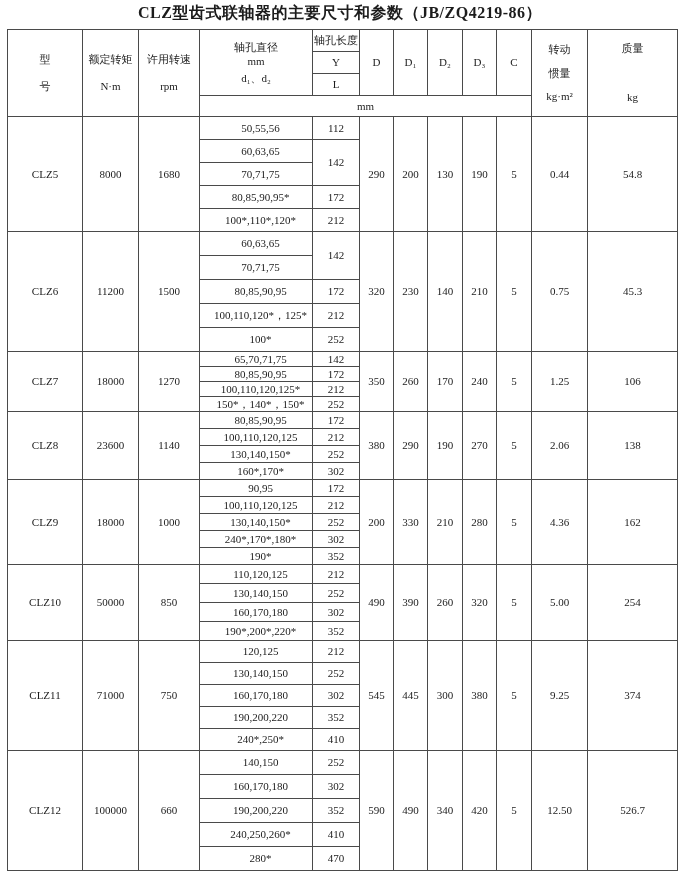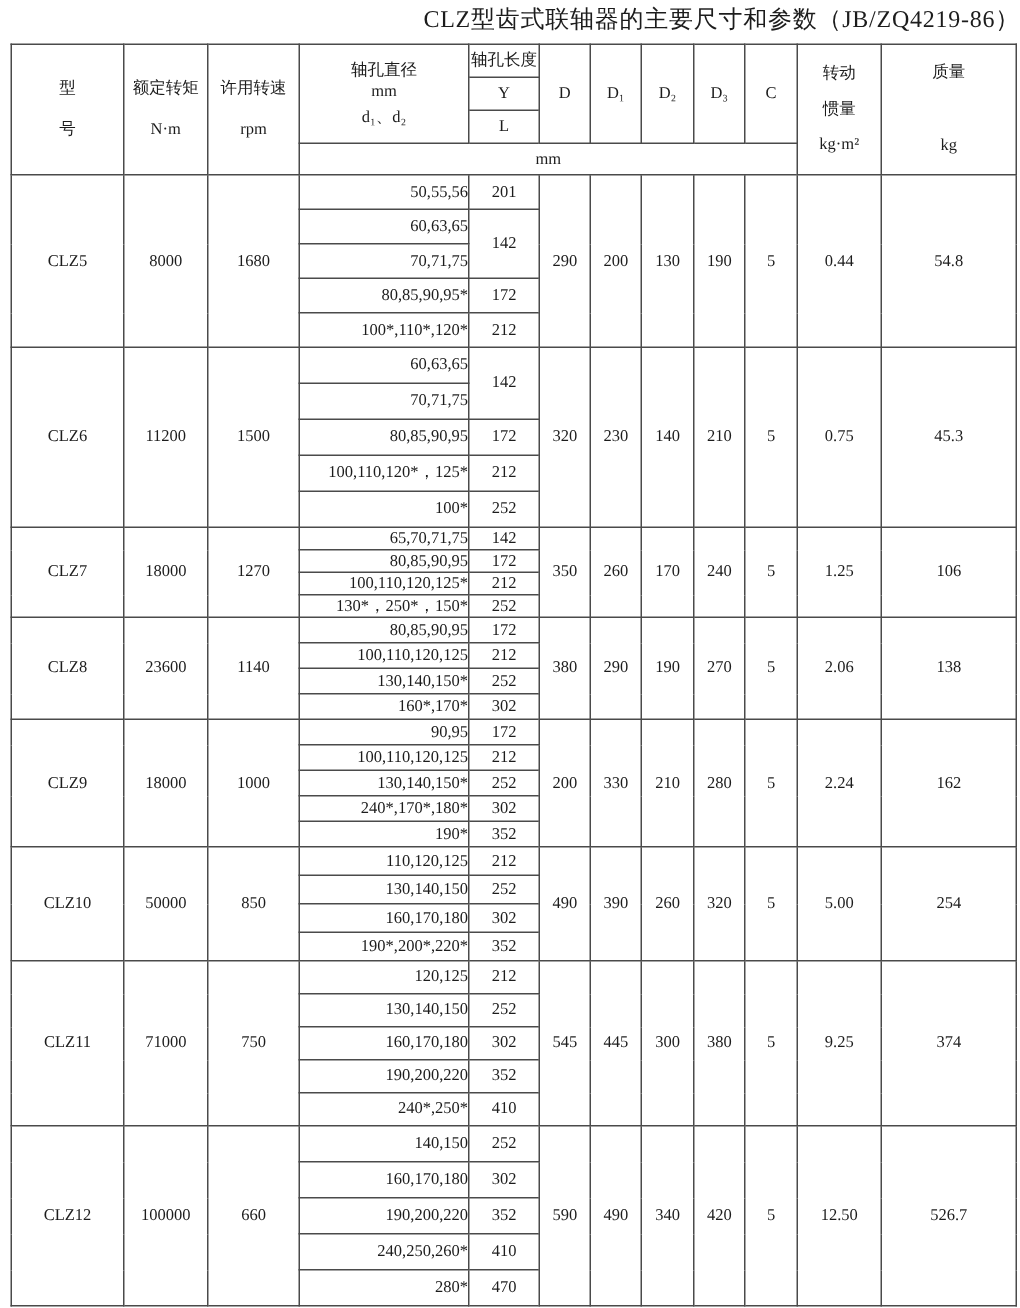--- a/index.html
+++ b/index.html
@@ -2,39 +2,39 @@
 <html><head>
 <meta charset="utf-8">
 <style>
   html,body{margin:0;padding:0;}
   body{
     width:680px;height:872px;background:#ffffff;overflow:hidden;
     font-family:"Liberation Serif","DejaVu Serif",serif;color:#1c1c1c;
   }
   .page{position:relative;width:680px;height:872px;}
   .title{
-    margin:3px 0 5px 0;text-align:right;
-    font-size:16px;font-weight:normal;letter-spacing:0.5px;
+    margin:3px 0 5px 0;text-align:center;
+    font-size:16px;font-weight:bold;letter-spacing:0.5px;
   }
   table.spec{
     border-collapse:collapse;table-layout:fixed;
     margin-left:7px;width:670px;
   }
   .spec th,.spec td{
     border:1px solid #4a4a4a;
     font-size:11px;font-weight:normal;
     text-align:center;vertical-align:middle;
     padding:0;line-height:1.15;overflow:hidden;
   }
   
   tr.h1{height:22px;} tr.h2{height:22px;} tr.h3{height:22px;} tr.h4{height:21px;}
   
   tr.b0{height:23px;} tr.b1{height:24px;} tr.b2{height:15px;} tr.b3{height:17px;}
   tr.b4{height:17px;} tr.b5{height:19px;} tr.b6{height:22px;} tr.b7{height:24px;}
-  td.dia{text-align:right;padding-left:9px;}
+  td.dia{text-align:center;padding-left:9px;}
   .hl{display:block;font-family:Liberation Serif, serif;}
   .g14{margin-top:14px;}
   .g22{margin-top:36px;}
   .g11{margin-top:11px;}
   .g2{margin-top:2px;}
   .g9{margin-top:4px;}
 </style>
 </head>
 <body>
 
@@ -100,21 +100,21 @@
       <tr class="h4">
         <th colspan="7">mm</th>
       </tr>
     </thead>
     <tbody id="tbody">
         <tr class="b0">
           <td rowspan="5">CLZ5</td>
           <td rowspan="5">8000</td>
           <td rowspan="5">1680</td>
           <td class="dia">50,55,56</td>
-          <td>201</td>
+          <td>112</td>
           <td rowspan="5">290</td>
           <td rowspan="5">200</td>
           <td rowspan="5">130</td>
           <td rowspan="5">190</td>
           <td rowspan="5">5</td>
           <td rowspan="5">0.44</td>
           <td rowspan="5">54.8</td>
         </tr>
         <tr class="b0">
           <td class="dia">60,63,65</td>
@@ -176,21 +176,21 @@
         </tr>
         <tr class="b2">
           <td class="dia">80,85,90,95</td>
           <td>172</td>
         </tr>
         <tr class="b2">
           <td class="dia">100,110,120,125*</td>
           <td>212</td>
         </tr>
         <tr class="b2">
-          <td class="dia">130*，250*，150*</td>
+          <td class="dia">150*，140*，150*</td>
           <td>252</td>
         </tr>
         <tr class="b3">
           <td rowspan="4">CLZ8</td>
           <td rowspan="4">23600</td>
           <td rowspan="4">1140</td>
           <td class="dia">80,85,90,95</td>
           <td>172</td>
           <td rowspan="4">380</td>
           <td rowspan="4">290</td>
@@ -216,21 +216,21 @@
           <td rowspan="5">CLZ9</td>
           <td rowspan="5">18000</td>
           <td rowspan="5">1000</td>
           <td class="dia">90,95</td>
           <td>172</td>
           <td rowspan="5">200</td>
           <td rowspan="5">330</td>
           <td rowspan="5">210</td>
           <td rowspan="5">280</td>
           <td rowspan="5">5</td>
-          <td rowspan="5">2.24</td>
+          <td rowspan="5">4.36</td>
           <td rowspan="5">162</td>
         </tr>
         <tr class="b4">
           <td class="dia">100,110,120,125</td>
           <td>212</td>
         </tr>
         <tr class="b4">
           <td class="dia">130,140,150*</td>
           <td>252</td>
         </tr>

